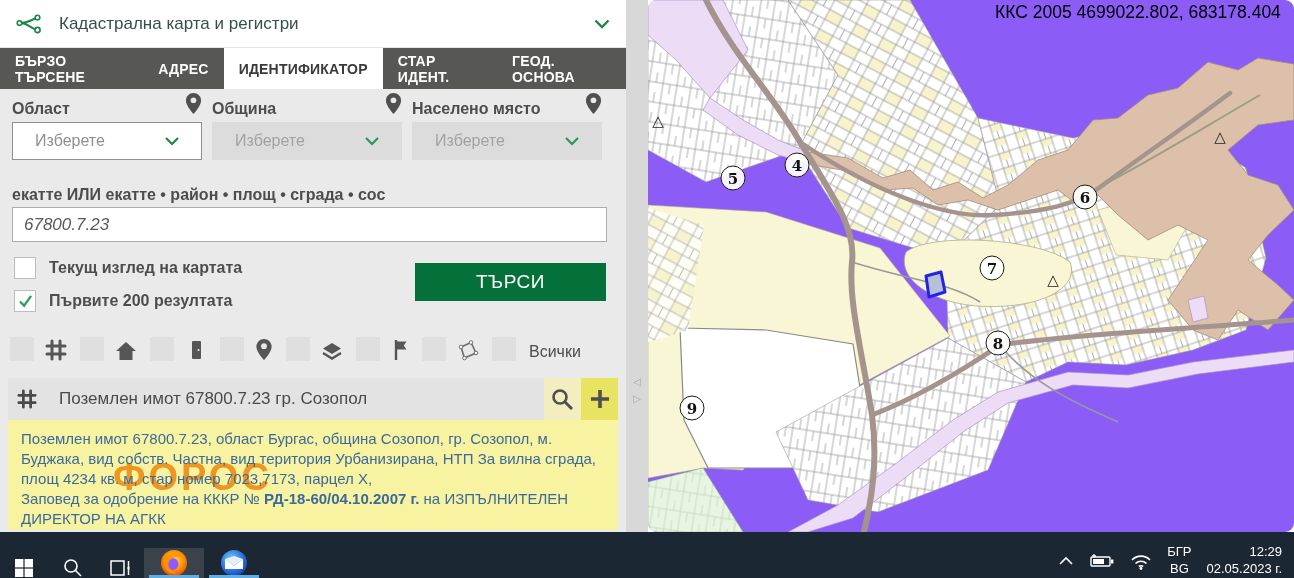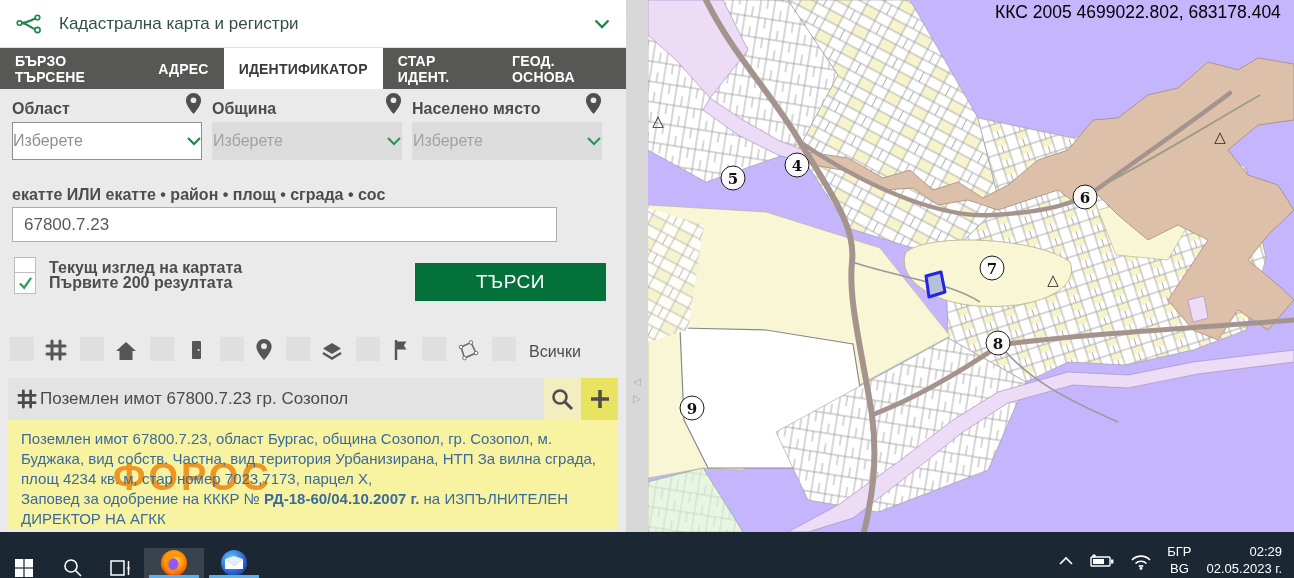--- a/index.html
+++ b/index.html
@@ -12,59 +12,59 @@
   .panel-header{position:absolute;left:0;top:0;width:626px;height:48px;background:#ffffff;display:flex;align-items:center;padding:0 16px;border-bottom:1px solid #e2e2e2;}
   .panel-title{flex:1;margin-left:16px;font-size:17px;color:#34504b;}
   .tabs{position:absolute;left:0;top:48px;width:626px;height:41px;background:#575756;display:flex;align-items:stretch;}
   .tab{display:flex;align-items:center;padding:12px 15px;color:#ffffff;font-size:14px;font-weight:bold;letter-spacing:.2px;cursor:pointer;}
   .tab.active{background:#ffffff;color:#3a3a3a;}
 
   .fields{position:absolute;top:92px;left:12px;display:flex;gap:10px;}
   .field{width:190px;}
   .field-top{display:flex;justify-content:space-between;align-items:flex-start;height:30px;gap:24px;}
   .field-label{font-size:16px;font-weight:bold;color:#4d4d4d;padding-top:8px;}
-  .select{height:38px;display:flex;align-items:center;justify-content:space-between;padding:0 0;background:#fff;border:1px solid #8f8f8f;cursor:pointer;}
+  .select{height:38px;display:flex;align-items:center;justify-content:space-between;padding:0 22px;background:#fff;border:1px solid #8f8f8f;cursor:pointer;}
   .select .ph{font-size:16px;color:#8f8f8f;}
   .select.disabled{background:#dcdcdc;border-color:#dcdcdc;}
   .select.disabled .ph{color:#a2a2a2;}
 
   .ekatte-label{position:absolute;top:186px;left:12px;font-size:16px;font-weight:bold;color:#4d4d4d;}
-  .ekatte-input{position:absolute;top:207px;left:12px;width:545px;height:35px;border:1px solid #adadad;background:#fff;padding:0 11px;font-size:17px;color:#5a5a5a;font-family:"Liberation Sans",sans-serif;}
+  .ekatte-input{position:absolute;top:207px;left:12px;width:595px;height:35px;border:1px solid #adadad;background:#fff;padding:0 11px;font-size:17px;color:#5a5a5a;font-family:"Liberation Sans",sans-serif;font-style:italic;}
 
   .check-row{position:absolute;left:14px;display:flex;align-items:center;gap:13px;}
   .check-row.r1{top:257px;}
-  .check-row.r2{top:272px;}
+  .check-row.r2{top:290px;}
   .checkbox{width:22px;height:22px;background:#fff;border:1px solid #bdbdbd;display:flex;align-items:center;justify-content:center;cursor:pointer;}
   .check-label{font-size:16px;font-weight:bold;color:#4d4d4d;}
 
   .search-btn{position:absolute;top:263px;left:415px;width:191px;height:38px;background:#04713a;color:#fff;border:none;font-size:19px;font-family:"Liberation Sans",sans-serif;letter-spacing:.5px;cursor:pointer;}
 
   .filter-row{position:absolute;top:337px;left:10px;display:flex;align-items:flex-end;}
   .fcb{width:24px;height:24px;background:#dfdfdf;margin-right:11px;cursor:pointer;}
   .ficon{margin-right:13px;display:flex;align-items:center;}
   .all-label{font-size:16px;color:#4d4d4d;margin-left:2px;}
 
   .result-bar{position:absolute;top:378px;left:8px;width:610px;height:42px;background:#e3e3e3;display:flex;align-items:center;padding-left:9px;cursor:pointer;}
-  .result-title{font-size:17px;color:#4a4a4a;margin-left:3px;flex:1;white-space:nowrap;overflow:hidden;}
+  .result-title{font-size:17px;color:#4a4a4a;margin-left:22px;flex:1;white-space:nowrap;overflow:hidden;}
   .mini-btn{width:37px;height:42px;display:flex;align-items:center;justify-content:center;cursor:pointer;}
   .mini-btn.search{background:#f2eec0;}
   .mini-btn.plus{background:#e9e362;}
 
   .result-details{position:absolute;top:420px;left:8px;width:610px;height:110px;background:#f8f3a1;padding:9px 13px;overflow:hidden;}
   .details-text{position:relative;z-index:1;font-size:15px;line-height:20px;color:#3b6a9d;}
   .details-text b{font-weight:bold;}
   .watermark{position:absolute;left:105px;top:36px;z-index:0;font-size:38px;font-weight:bold;letter-spacing:3px;color:rgba(236,133,10,.85);font-family:"Liberation Sans",sans-serif;}
 
   
   .divider{position:absolute;left:626px;top:0;width:22px;height:532px;background:#d8d8d8;}
   .divider .arrows{position:absolute;left:0;top:376px;width:22px;display:flex;flex-direction:column;align-items:center;gap:6px;color:#a8a8a8;font-size:10px;}
   .divider .arrows span{cursor:pointer;}
 
   
-  .map{position:absolute;left:648px;top:0;width:646px;height:532px;background:#c4b5fd;overflow:hidden;cursor:grab;}
+  .map{position:absolute;left:648px;top:0;width:646px;height:532px;background:#8b5cf6;overflow:hidden;cursor:grab;border-radius:9px;}
   .map svg.backdrop{position:absolute;left:0;top:0;}
   .coords{position:absolute;left:347px;top:2px;font-size:17.5px;color:#000;white-space:nowrap;z-index:3;}
   .map-marker{position:absolute;z-index:2;width:25px;height:25px;border:1.8px solid #1a1a1a;border-radius:50%;background:rgba(255,255,255,.92);display:flex;align-items:center;justify-content:center;transform:translate(-50%,-50%);font-family:"DejaVu Serif",serif;font-size:15px;font-weight:600;color:#111;}
   .map-triangle{position:absolute;z-index:2;transform:translate(-50%,-58%);font-family:"DejaVu Sans",sans-serif;font-size:15px;color:#222;}
 
   
   .taskbar{position:absolute;left:0;top:532px;width:1294px;height:46px;background:#1b2733;display:flex;align-items:flex-end;z-index:5;}
   .tb-btn{width:48px;display:flex;align-items:center;justify-content:center;cursor:pointer;position:relative;}
   .tb-app{width:60px;display:flex;align-items:center;justify-content:center;cursor:pointer;position:relative;}
   .tb-app.active{background:#3a434c;}
@@ -394,19 +394,19 @@
           <path d="M5.5,10.5 a8,8 0 0 1 11,0" stroke="#fff" stroke-width="1.6" fill="none"></path>
           <path d="M8.8,13.5 a4,4 0 0 1 4.4,0" stroke="#fff" stroke-width="1.6" fill="none"></path>
           <circle cx="11" cy="15.5" r="1.4" fill="#fff"></circle>
         </svg>
       </span>
       <span class="lang">
         <div>БГР</div>
         <div>BG</div>
       </span>
       <span class="clock">
-        <div>02:29</div>
+        <div>12:29</div>
         <div>02.05.2023 г.</div>
       </span>
     </div>
   </div>
 
 </div>
 
 </body></html>

